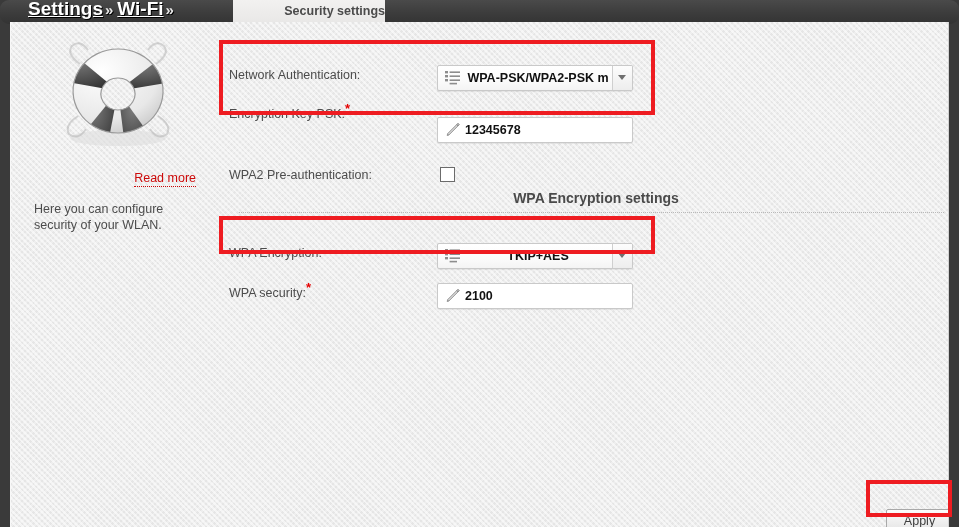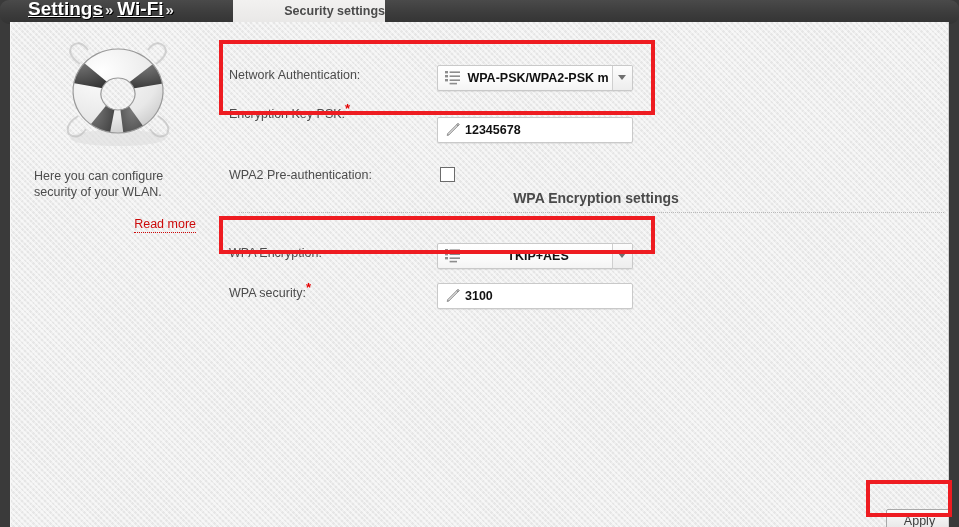--- a/index.html
+++ b/index.html
@@ -291,24 +291,24 @@
           <g fill="url(#ringDark)">
             <path d="M70,55 L118,18 L136,44 L70,55 Z"></path>
             <path d="M70,55 L108,108 L78,118 L70,55 Z"></path>
             <path d="M70,55 L8,44 L18,12 L70,55 Z"></path>
             <path d="M70,55 L30,104 L58,118 L70,55 Z"></path>
           </g>
         </g>
         <path d="M70,13 a45,42 0 1,0 0.1,0 Z M70,42 a17,16 0 1,1 -0.1,0 Z" fill="none" stroke="#9a9a9a" stroke-width="1.2" fill-rule="evenodd"></path>
       </svg>
     </div>
-    <div id="help-text">Here you can configure security of your WLAN.</div>
     <div id="read-more-wrap">
       <span id="read-more">Read more</span>
     </div>
+    <div id="help-text">Here you can configure security of your WLAN.</div>
   </div>
 
   <div class="field-row" style="left:219px; top:40px; width:620px;">
     <span class="field-label">Network Authentication:</span>
     <div class="select-ctl" style="left:208px; top:3px; width:194px;">
       <span class="sel-listicon">
         <svg width="15" height="14" viewBox="0 0 15 14" xmlns="http://www.w3.org/2000/svg">
           <g fill="#8d8d8d">
             <rect x="0" y="0" width="3" height="2.4"></rect>
               <rect x="4.6" y="0.4" width="10.4" height="1.6"></rect>
@@ -373,21 +373,21 @@
   <div class="field-row" style="left:219px; top:258px; width:620px;">
     <span class="field-label"><span>WPA security:</span><span class="req-star">*</span></span>
     <div class="text-ctl" style="left:208px; top:3px; width:194px;">
       <span class="pencil-icon">
         <svg width="16" height="16" viewBox="0 0 16 16" xmlns="http://www.w3.org/2000/svg">
           <path d="M2.2,13.6 L4.0,13.0 L13.0,4.0 L11.6,2.6 L2.6,11.6 Z" fill="#cfcfcf" stroke="#9b9b9b" stroke-width="0.9" stroke-linejoin="round"></path>
           <path d="M11.6,2.6 L13.0,1.2 L14.4,2.6 L13.0,4.0 Z" fill="#b2b2b2" stroke="#8f8f8f" stroke-width="0.9" stroke-linejoin="round"></path>
           <path d="M2.6,11.6 L4.0,13.0 L2.2,13.6 Z" fill="#8f8f8f"></path>
         </svg>
       </span>
-      <span class="txt-value">3100</span>
+      <span class="txt-value">2100</span>
     </div>
   </div>
 
   <div id="apply-btn">Apply</div>
 
 </div>
 
 <div class="annot" style="left:219px; top:40px; width:436px; height:75px;"></div>
 <div class="annot" style="left:219px; top:216px; width:436px; height:38px;"></div>
 <div class="annot" style="left:866px; top:480px; width:86px; height:37px;"></div>

